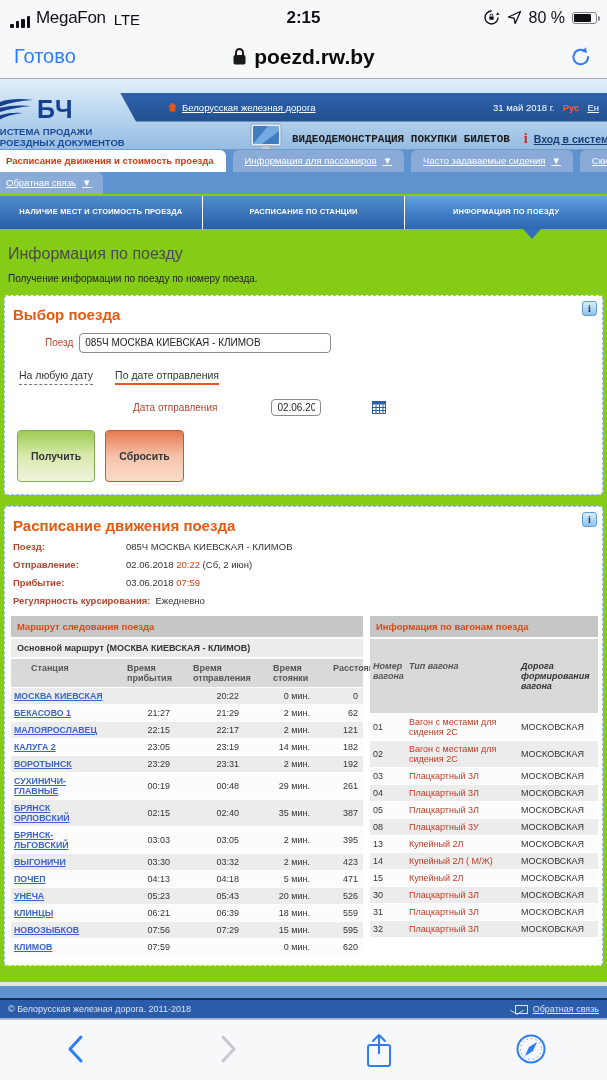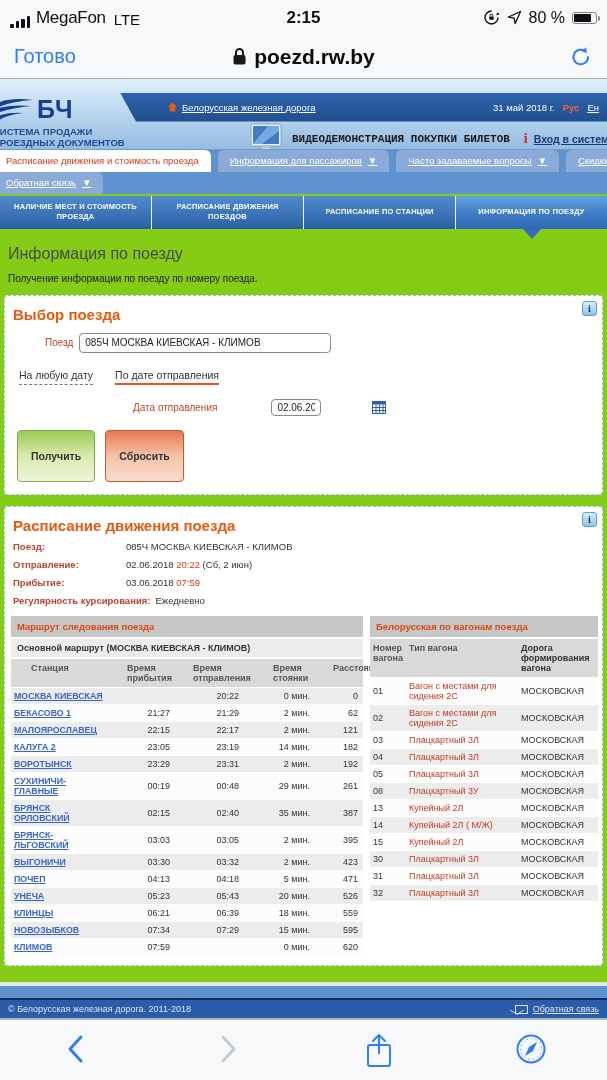--- a/index.html
+++ b/index.html
@@ -47,21 +47,21 @@
   .vd-text { font-size:11px; font-weight:bold; color:#1b1b1b; margin-left:8px; white-space:nowrap;font-family:Liberation Mono, monospace; }
   .redi { color:#d42a10; font-weight:bold; font-size:14px; font-family:"Liberation Serif",serif; margin:0 6px 0 14px; }
   .hdr-auth { font-size:10.5px; font-weight:bold; color:#163c78; white-space:nowrap; }
   .hdr-auth a { color:#163c78; text-decoration:underline; }
 
   
   .navband { height:44px; background:#5e93cf; position:relative; }
   .navrow { display:flex; align-items:flex-end; height:22px; }
   .ntab { height:22px; display:flex; align-items:center; padding:0 12px; border-radius:6px 6px 0 0; margin-right:7px; white-space:nowrap; }
   .ntab-active { background:#fff; margin-left:-6px; }
-  .ntab-active span { color:#cf3a14; font-weight:normal; font-size:9.5px; }
+  .ntab-active span { color:#cf3a14; font-weight:bold; font-size:9.5px; }
   .ntab-drop { background:#8aabd8; }
   .ntab-drop span { color:#fff; font-size:9.5px; text-decoration:underline; }
   .caret { color:#fff; font-size:7px; margin-left:6px; text-decoration:none; }
   .ntab-fb { margin-left:-6px; }
 
   
   .content { background:#84cc16; padding:2px 0 0 0; flex:none; }
 
   
   .subnav { display:flex; gap:1px; background:#fff; padding:0; position:relative; }
@@ -111,21 +111,21 @@
   .thead { display:flex; background:#d9d9d9; color:#555; font-weight:bold; margin-top:2px; }
   .thead > div { padding:4px 20px; }
   .trow { display:flex; margin-top:1px; align-items:center; }
   .trow.odd { background:#ececec; } .trow.even { background:#fcfcfc; }
   .tc { padding:3px; }
   .c0 { width:96px; } .c1 { width:66px; text-align:right; } .c2 { width:80px; text-align:right; padding-right:14px; }
   .c3 { width:60px; text-align:right; } .c4 { width:50px; text-align:right; padding-right:5px; }
   .th-c2 { text-align:left !important; } .th-c1,.th-c3,.th-c4 { text-align:left !important; }
   .station-link { color:#3a66c4; font-weight:bold; font-size:8.8px; text-decoration:underline; }
   .w0 { width:36px; } .w1 { width:112px; color:#c23b24; } .w2 { width:80px; text-align:left; color:#333; }
-  .wrow-head > div { padding:4px 3px; }
+  .wrow-head > div { padding:22px 3px;font-style:italic; }
   .num { color:#333; }
 
   .printrow { margin:14px 0 0 6px; }
 
   
   .prefooter { height:5px; background:#e2e6ea; }
   .strip-mid { height:15px; background:#5e93cf; }
   .strip-navy { height:2px; background:#142f5e; }
   .footerbar { height:23px; background:#2a5caa; display:flex; align-items:center; padding:0 8px; }
   .copyright { color:#dce6f5; font-size:9px; }
@@ -244,40 +244,39 @@
   <div class="navband">
     <div class="navrow">
       <div class="ntab ntab-active">
           <span>Расписание движения и стоимость проезда</span>
         </div>
       <div class="ntab ntab-drop">
           <span>Информация для пассажиров</span>
           <span class="caret">▼</span>
         </div>
       <div class="ntab ntab-drop">
-          <span>Часто задаваемые вопросы</span>
+          <span>Часто задаваемые сидения</span>
           <span class="caret">▼</span>
         </div>
       <div class="ntab ntab-drop">
           <span>Скидки</span>
         </div>
     </div>
     <div class="navrow">
       <div class="ntab ntab-drop ntab-fb">
           <span>Обратная связь</span>
           <span class="caret">▼</span>
         </div>
     </div>
   </div>
 
   <div class="content">
 
     <div class="subnav">
       <div class="stab">НАЛИЧИЕ МЕСТ И СТОИМОСТЬ ПРОЕЗДА</div>
-      <div class="stab">РАСПИСАНИЕ ДВИЖЕНИЯ ПОЕЗДОВ</div>
       <div class="stab">РАСПИСАНИЕ ПО СТАНЦИИ</div>
       <div class="stab stab-active">ИНФОРМАЦИЯ ПО ПОЕЗДУ</div>
       <div class="subnav-pointer"></div>
     </div>
 
     <div class="page-title">Информация по поезду</div>
     <div class="page-sub">Получение информации по поезду по номеру поезда.</div>
 
     <div class="box">
       <div class="info-ic">i</div>
@@ -420,37 +419,37 @@
               </div>
               <div class="trow even">
                 <div class="tc c0"><a class="station-link">КЛИНЦЫ</a></div>
                 <div class="tc c1 num">06:21</div>
                 <div class="tc c2 num">06:39</div>
                 <div class="tc c3 num">18 мин.</div>
                 <div class="tc c4 num">559</div>
               </div>
               <div class="trow odd">
                 <div class="tc c0"><a class="station-link">НОВОЗЫБКОВ</a></div>
-                <div class="tc c1 num">07:34</div>
+                <div class="tc c1 num">07:56</div>
                 <div class="tc c2 num">07:29</div>
                 <div class="tc c3 num">15 мин.</div>
                 <div class="tc c4 num">595</div>
               </div>
               <div class="trow even">
                 <div class="tc c0"><a class="station-link">КЛИМОВ</a></div>
                 <div class="tc c1 num">07:59</div>
                 <div class="tc c2 num"></div>
                 <div class="tc c3 num">0 мин.</div>
                 <div class="tc c4 num">620</div>
               </div>
             </div>
         </div>
 
         <div class="tbl tbl-right">
-          <div class="tcaption">Белорусская по вагонам поезда</div>
+          <div class="tcaption">Информация по вагонам поезда</div>
           <div class="thead wrow-head">
             <div class="w0">Номер вагона</div>
             <div class="w1" style="color:#555">Тип вагона</div>
             <div class="w2" style="text-align:left">Дорога формирования вагона</div>
           </div>
           <div>
               <div class="trow even">
                 <div class="tc w0 num">01</div>
                 <div class="tc w1">Вагон с местами для сидения 2С</div>
                 <div class="tc w2">МОСКОВСКАЯ</div>

